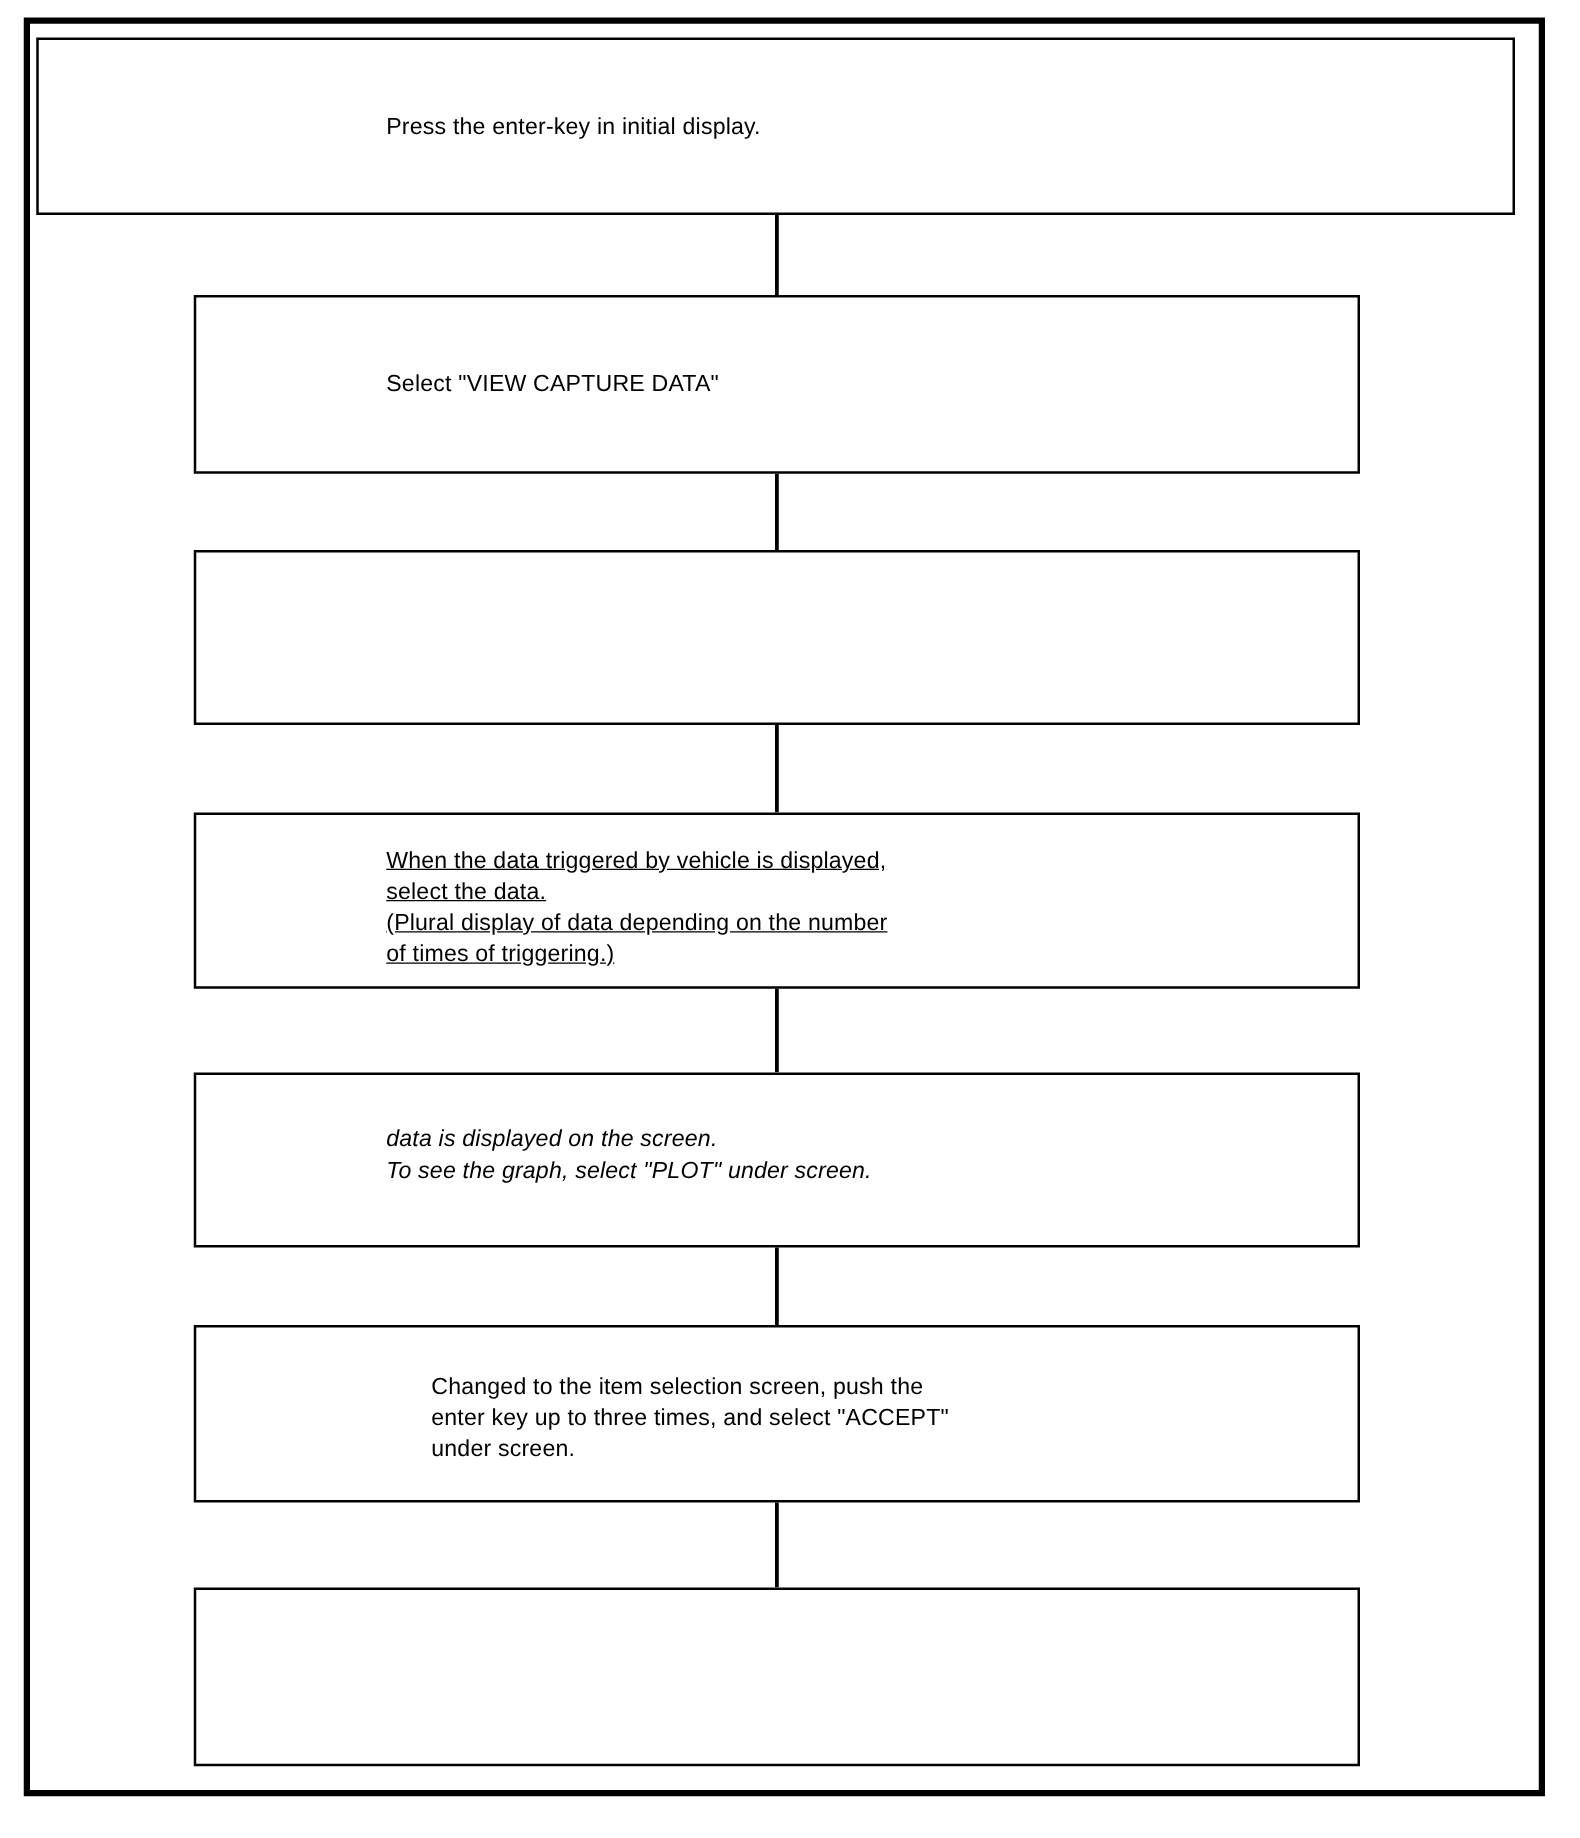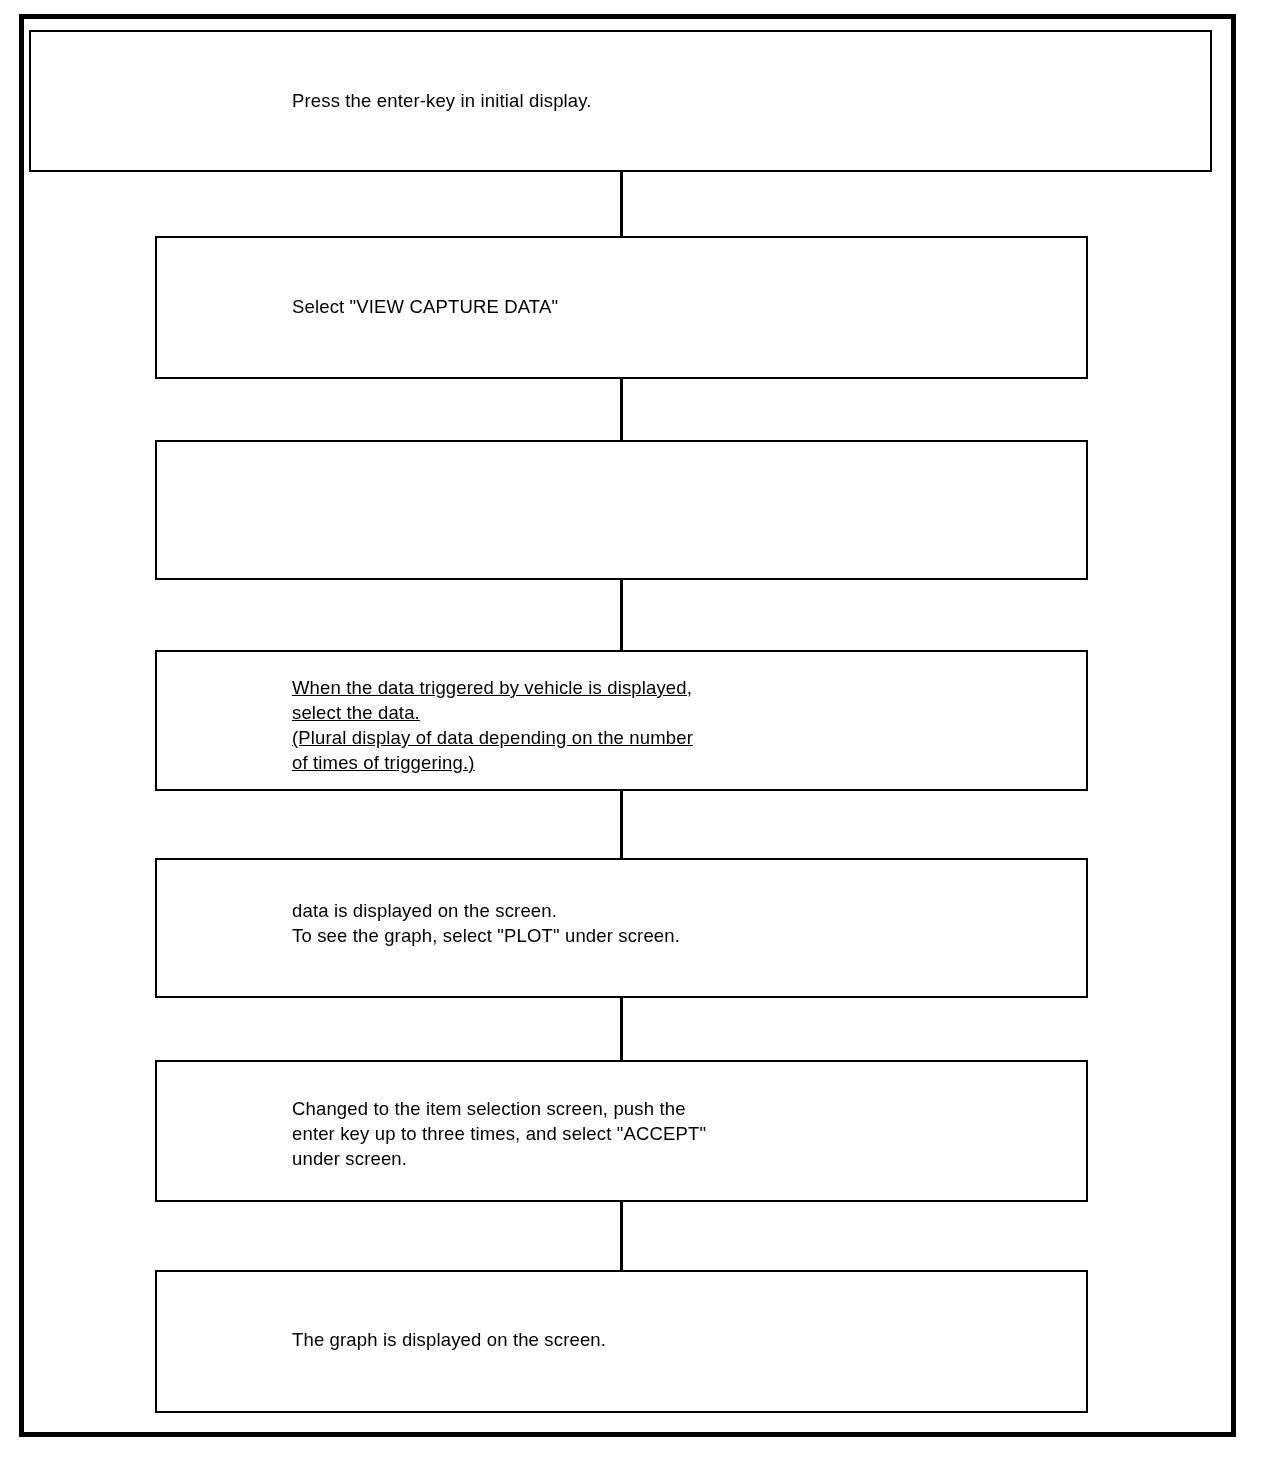--- a/index.html
+++ b/index.html
@@ -33,21 +33,21 @@
   }
   
   .flow-box {
     position: absolute;
     box-sizing: border-box;
     border: 2px solid #000000;
     background: #ffffff;
   }
   .flow-text {
     position: absolute;
-    left: 292px;
+    left: 309px;
     font-size: 18.5px;
     line-height: 25px;
     letter-spacing: 0.15px;
     white-space: pre;
     color: #000000;
     font-family: "Liberation Sans", sans-serif;
   }
   
   .connector {
     position: absolute;
@@ -78,28 +78,27 @@
 
   <div class="flow-box" style="left:155px; top:650px; width:933px; height:141px;"></div>
   <div class="flow-text" style="top:675px;text-decoration:underline;">When the data triggered by vehicle is displayed,
 select the data.
 (Plural display of data depending on the number
 of times of triggering.)</div>
 
   <div class="connector" style="left:620px; top:791px; height:67px;"></div>
 
   <div class="flow-box" style="left:155px; top:858px; width:933px; height:140px;"></div>
-  <div class="flow-text" style="top:898px;">data is displayed on the screen.
+  <div class="flow-text" style="top:898px;font-style:italic;">data is displayed on the screen.
 To see the graph, select "PLOT" under screen.</div>
 
   <div class="connector" style="left:620px; top:998px; height:62px;"></div>
 
   <div class="flow-box" style="left:155px; top:1060px; width:933px; height:142px;"></div>
-  <div class="flow-text" style="top:1096px;">Changed to the item selection screen, push the
+  <div class="flow-text" style="top:1096px;margin-left:36px;">Changed to the item selection screen, push the
 enter key up to three times, and select "ACCEPT"
 under screen.</div>
 
   <div class="connector" style="left:620px; top:1202px; height:68px;"></div>
 
   <div class="flow-box" style="left:155px; top:1270px; width:933px; height:143px;"></div>
-  <div class="flow-text" style="top:1327px;">The graph is displayed on the screen.</div>
 
 </div>
 
 </body></html>

